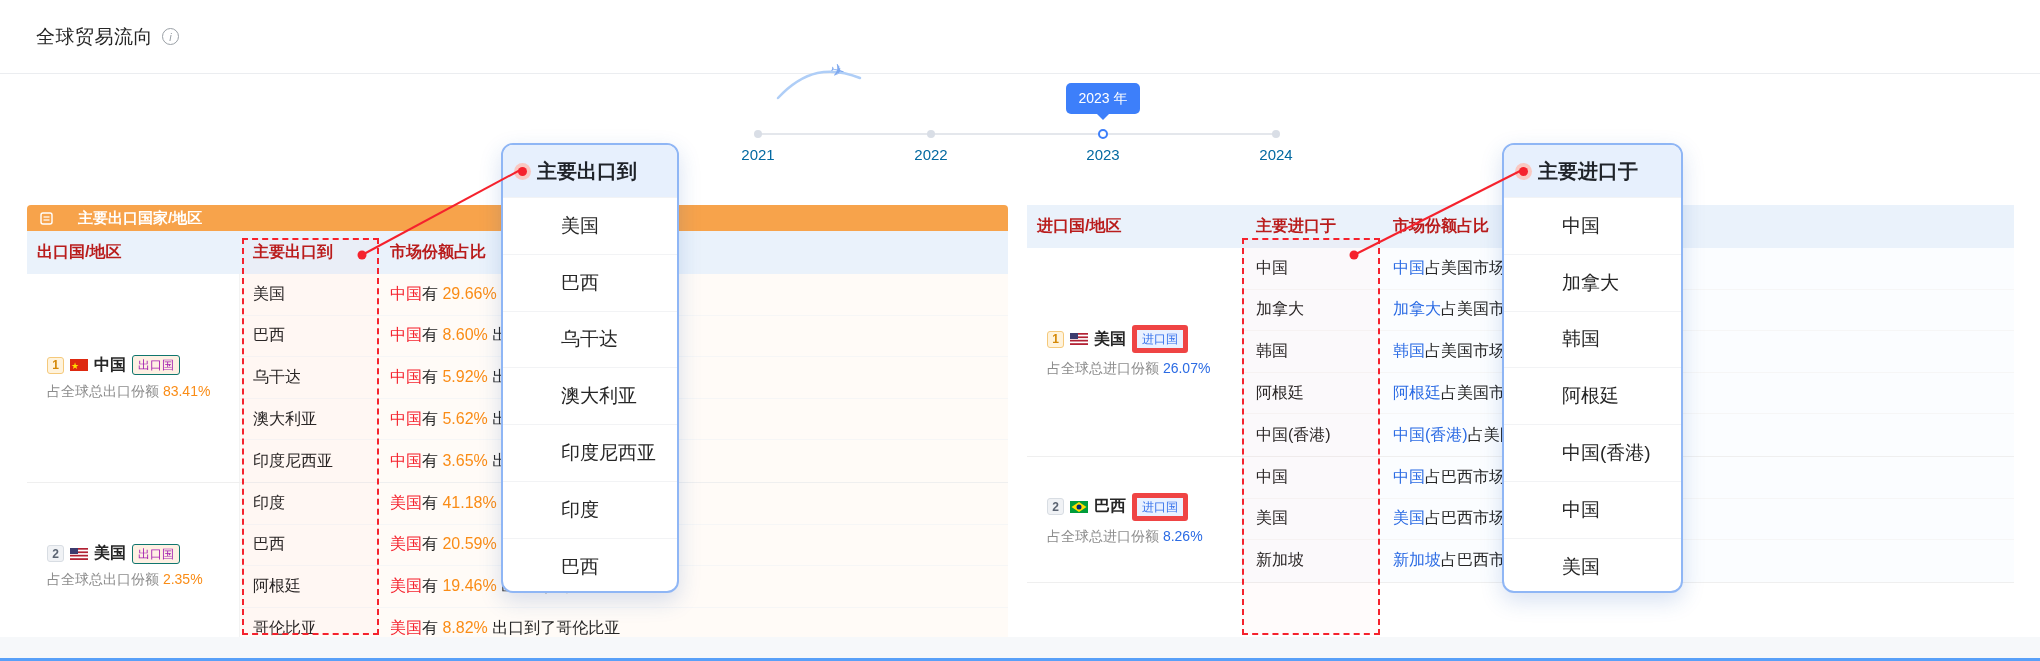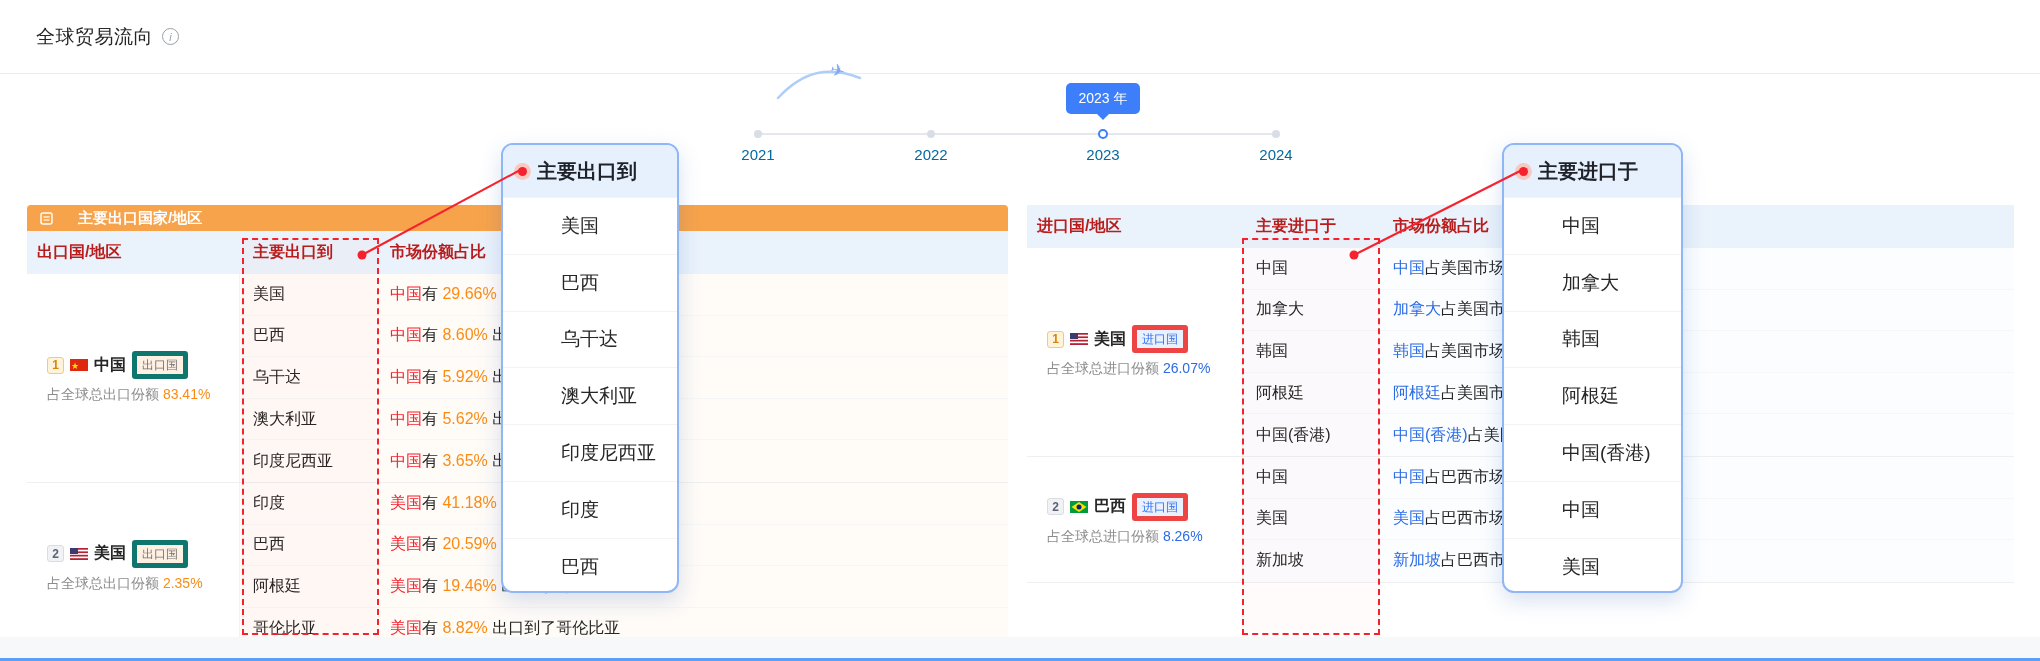--- a/index.html
+++ b/index.html
@@ -48,21 +48,21 @@
   .export .prow{background:#FFFBF7}
   .import .prow{background:#FBFDFF}
   .crow{display:flex;align-items:center;gap:6px;padding-left:10px}
   .cname{font-size:16px;font-weight:700;color:#262626}
   .csub{padding-left:10px;font-size:14px;color:#8C8C8C}
   .rank{min-width:17px;height:17px;border-radius:3px;display:inline-flex;align-items:center;
     justify-content:center;font-size:12px;font-weight:700}
   .r1{background:#FFF3DC;border:1px solid #F5C97B;color:#D48806}
   .r2{background:#F0F2F5;border:1px solid #D8DDE3;color:#5B6472}
   .badge{font-size:12px;padding:1px 5px;border-radius:3px;line-height:16px}
-  .badge.o{color:#737373;background:#FEF0E3;border:5px solid #0f766e}
+  .badge.o{color:#a21caf;background:#FEF0E3;border:1px solid #0f766e}
   .badge.b{color:#3370EB;background:#E9F1FF;border:5px solid #ef4444}
   .t-red{color:#F5222D}
   .t-orange{color:#FA8C16}
   .t-blue{color:#2B6BE4}
 
   
   .dashed{position:absolute;border:2px dashed #F5222D;background:rgba(245,34,45,.02);z-index:20}
   .dashed.left{left:242px;top:238px;width:137px;height:397px}
   .dashed.right{left:1242px;top:238px;width:138px;height:397px}
 

